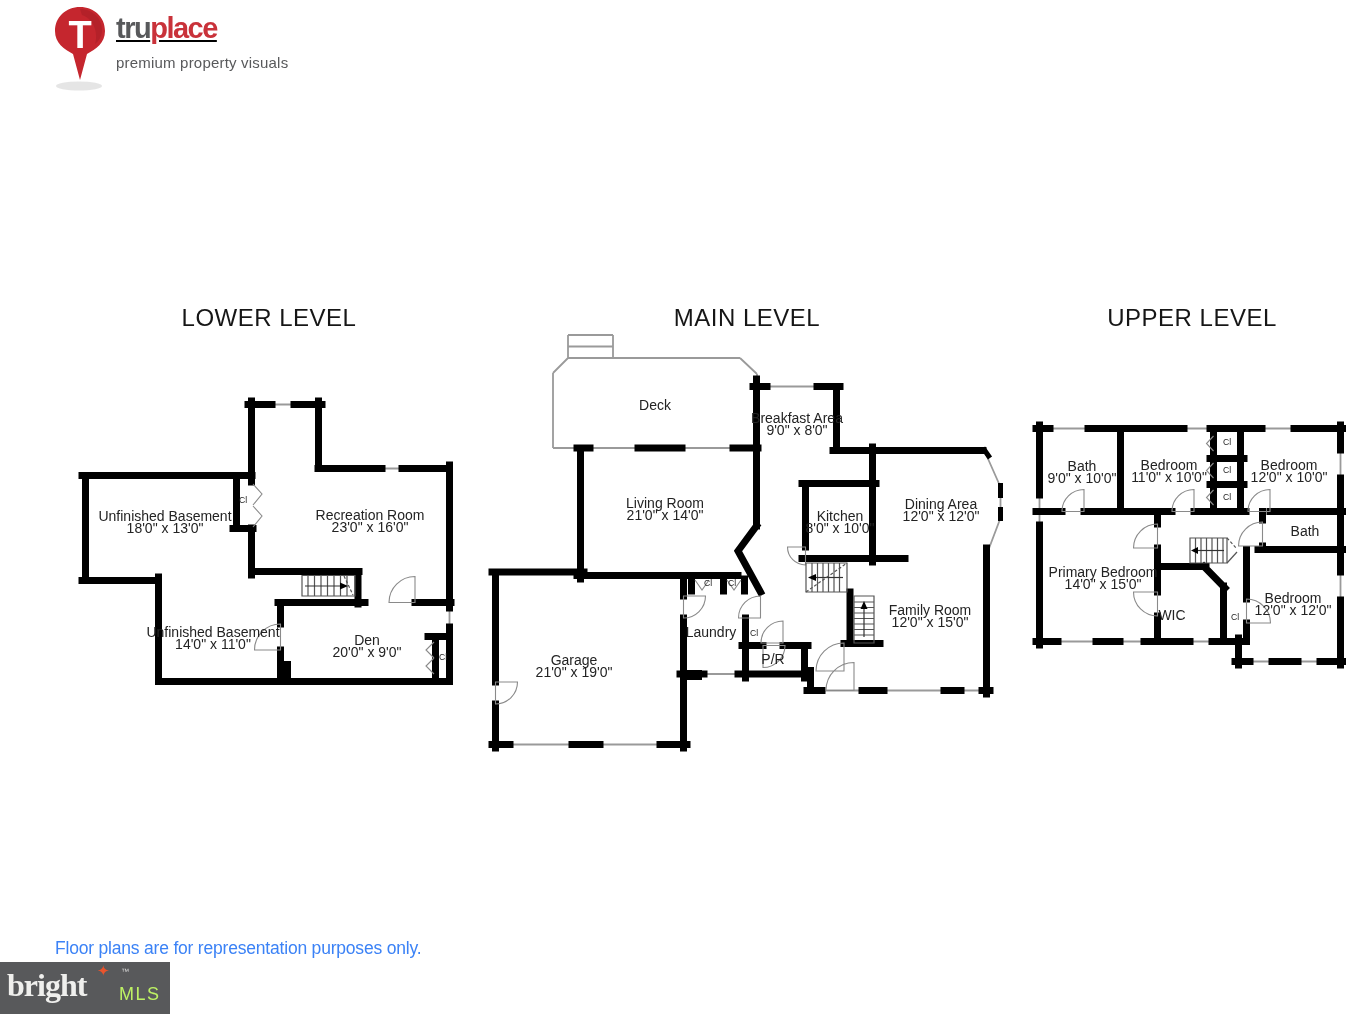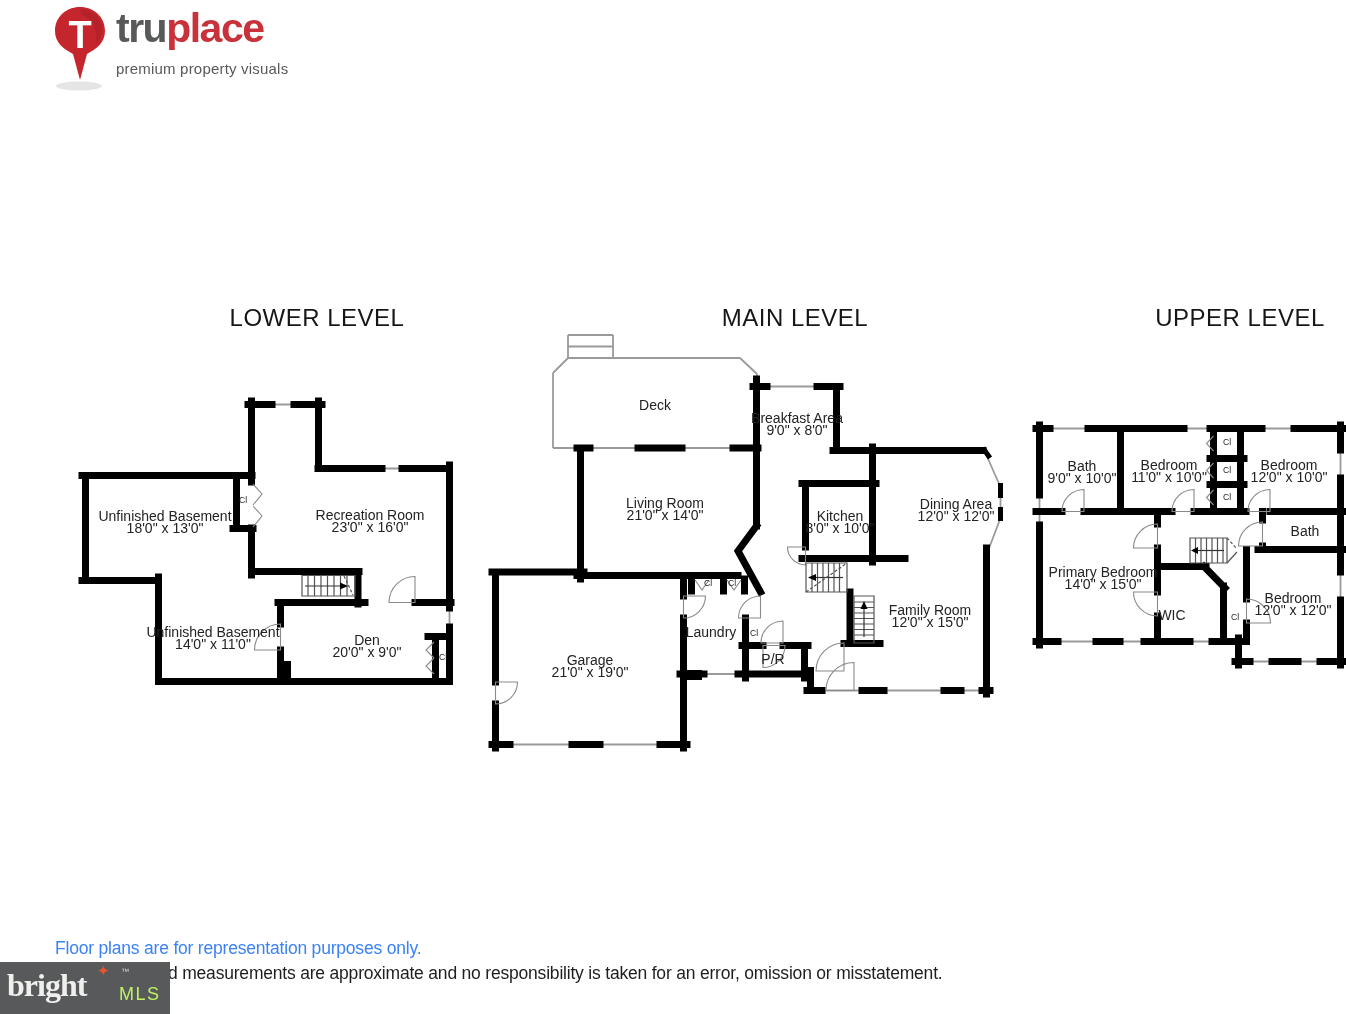--- a/index.html
+++ b/index.html
@@ -2,27 +2,27 @@
 <html><head>
 <meta charset="utf-8">
 <style>
   html,body{margin:0;padding:0;background:#fff;}
   .page{position:relative;width:1346px;height:1014px;background:#ffffff;overflow:hidden;
         font-family:"Liberation Sans", sans-serif;}
   
   .logo{position:absolute;left:52px;top:4px;width:320px;height:90px;}
   .logo-pin{position:absolute;left:0;top:2px;}
   .logo-text{position:absolute;left:64px;top:2px;}
-  .logo-brand{font-size:41px;font-weight:bold;letter-spacing:-1.5px;line-height:44px;}
+  .logo-brand{font-size:29px;font-weight:bold;letter-spacing:-1.5px;line-height:44px;text-decoration:underline;}
   .logo-brand .tru{color:#58595b;}
   .logo-brand .place{color:#c9323a;}
-  .logo-tag{font-size:15px;color:#58595b;margin-top:10px;letter-spacing:.2px;}
+  .logo-tag{font-size:15px;color:#58595b;margin-top:4px;letter-spacing:.2px;}
   
   .level-title{position:absolute;top:304px;transform:translateX(-50%);font-size:24px;
-               color:#161616;letter-spacing:.5px;white-space:nowrap;margin-left:48px;}
+               color:#161616;letter-spacing:.5px;white-space:nowrap;}
   
   .plan{position:absolute;}
   .plan svg{position:absolute;left:0;top:0;}
   .rlabel{position:absolute;transform:translate(-50%,-50%);text-align:center;
           font-size:14px;line-height:11.5px;color:#232323;white-space:nowrap;z-index:3;}
   .rlabel.small{font-size:8.6px;text-align:center;}
   
   .disc1{position:absolute;left:55px;top:938px;font-size:17.5px;color:#3b82f6;letter-spacing:-.2px;}
   .disc2{position:absolute;left:168px;top:963px;font-size:17.5px;color:#1e1e1e;letter-spacing:-.2px;}
   .mls-box{position:absolute;left:0;top:962px;width:170px;height:52px;background:#58595b;z-index:5;}
@@ -156,31 +156,31 @@
       <span>9'0" x 8'0"</span>
     </div>
     <div class="rlabel" style="left:179px;top:179px;">
       <span>Living Room</span><br>
       <span>21'0" x 14'0"</span>
     </div>
     <div class="rlabel" style="left:354px;top:192px;">
       <span>Kitchen</span><br>
       <span>8'0" x 10'0"</span>
     </div>
-    <div class="rlabel" style="left:470px;top:180px;">
+    <div class="rlabel" style="left:455px;top:180px;">
       <span>Dining Area</span><br>
       <span>12'0" x 12'0"</span>
     </div>
     <div class="rlabel" style="left:444px;top:286px;">
       <span>Family Room</span><br>
       <span>12'0" x 15'0"</span>
     </div>
     <div class="rlabel" style="left:225px;top:303px;">Laundry</div>
     <div class="rlabel" style="left:287px;top:330px;">P/R</div>
-    <div class="rlabel" style="left:104px;top:336px;">
+    <div class="rlabel" style="left:88px;top:336px;">
       <span>Garage</span><br>
       <span>21'0" x 19'0"</span>
     </div>
     <div class="rlabel small" style="left:222px;top:254px;">Cl</div>
     <div class="rlabel small" style="left:246px;top:254px;">Cl</div>
     <div class="rlabel small" style="left:268px;top:304px;">Cl</div>
   </div>
 
   <div class="plan" style="left:1032px;top:420px;width:316px;height:250px;">
     <svg width="316" height="250" viewBox="0 0 316 250">
@@ -243,21 +243,20 @@
       <span>Bedroom</span><br>
       <span>12'0" x 12'0"</span>
     </div>
     <div class="rlabel small" style="left:195px;top:23px;">Cl</div>
     <div class="rlabel small" style="left:195px;top:51px;">Cl</div>
     <div class="rlabel small" style="left:195px;top:78px;">Cl</div>
     <div class="rlabel small" style="left:203px;top:198px;">Cl</div>
   </div>
 
   <div class="disc1">Floor plans are for representation purposes only.</div>
-  <div class="disc2">d measurements are approximate and no responsibility is taken for an error, omission or misstatement.</div>
 
   <div class="mls-box">
     <span class="mls-brand">bright</span>
     <span class="mls-star">✦</span>
     <span class="mls-tm">™</span>
     <span class="mls-suffix">MLS</span>
   </div>
 
 </div>
 

